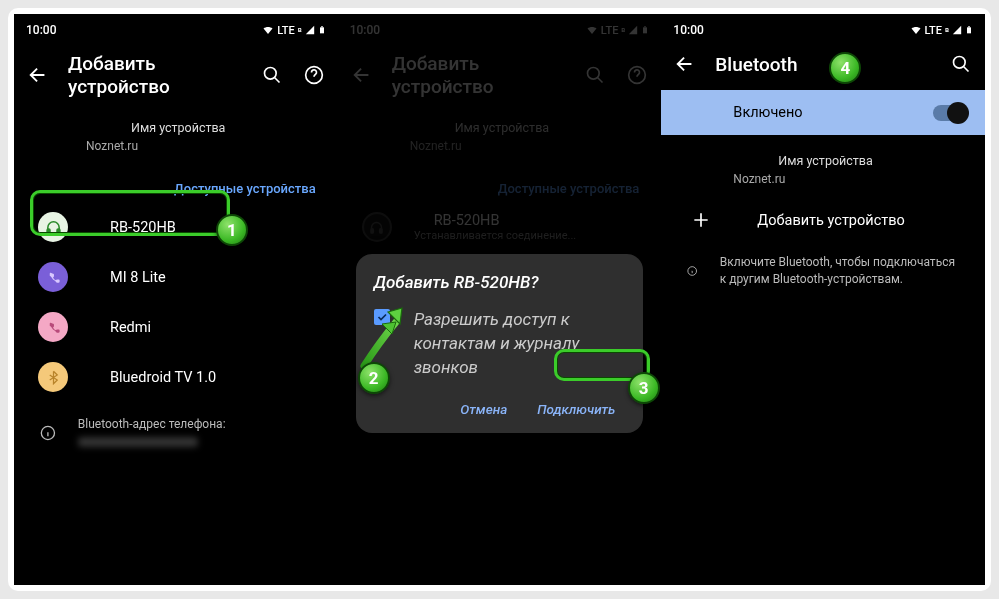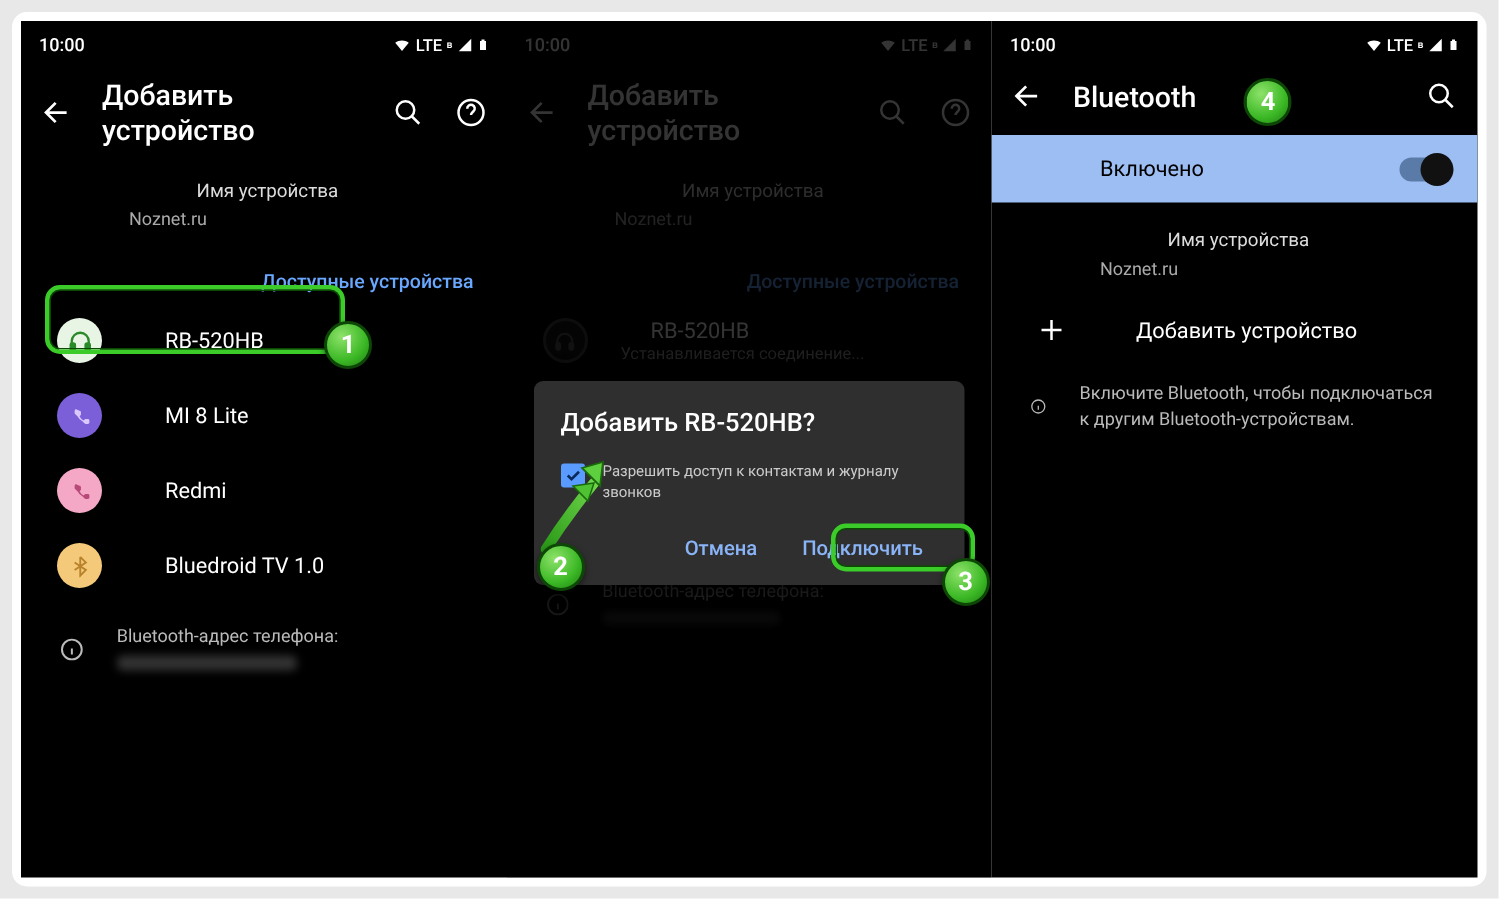--- a/index.html
+++ b/index.html
@@ -109,27 +109,28 @@
     font-size: 17px;
     display: flex; align-items: center; justify-content: center;
     box-shadow: 0 2px 4px rgba(0,0,0,0.5);
     z-index: 50;
   }
   .dialog {
     position: absolute;
     left: 18px; right: 18px;
     top: 240px;
     background: #2f2f2f;
-    border-radius: 6px;
+    border-radius: 16px;
     padding: 18px 18px 8px;
     z-index: 30;
     box-shadow: 0 6px 20px rgba(0,0,0,0.6);
+    font-style: italic;
   }
   .dialog-title { font-size: 17px; font-weight: 500; margin-bottom: 16px; }
-  .dialog-check { display: flex; gap: 12px; align-items: flex-start; font-size: 10px; color: #ccc; line-height: 1.4; margin-bottom: 14px; }
+  .dialog-check { display: flex; gap: 24px; align-items: flex-start; font-size: 17px; color: #ccc; line-height: 1.4; margin-bottom: 14px; }
   .dialog-check .cb {
     width: 16px; height: 16px; border-radius: 2px;
     background: #5a9bff;
     display: flex; align-items: center; justify-content: center;
     flex-shrink: 0; margin-top: 1px;
   }
   .dialog-actions { display: flex; justify-content: flex-end; gap: 10px; }
   .dialog-btn { color: #8ab4f8; font-size: 13.5px; font-weight: 500; padding: 8px 10px; }
   .arrow {
     position: absolute;

